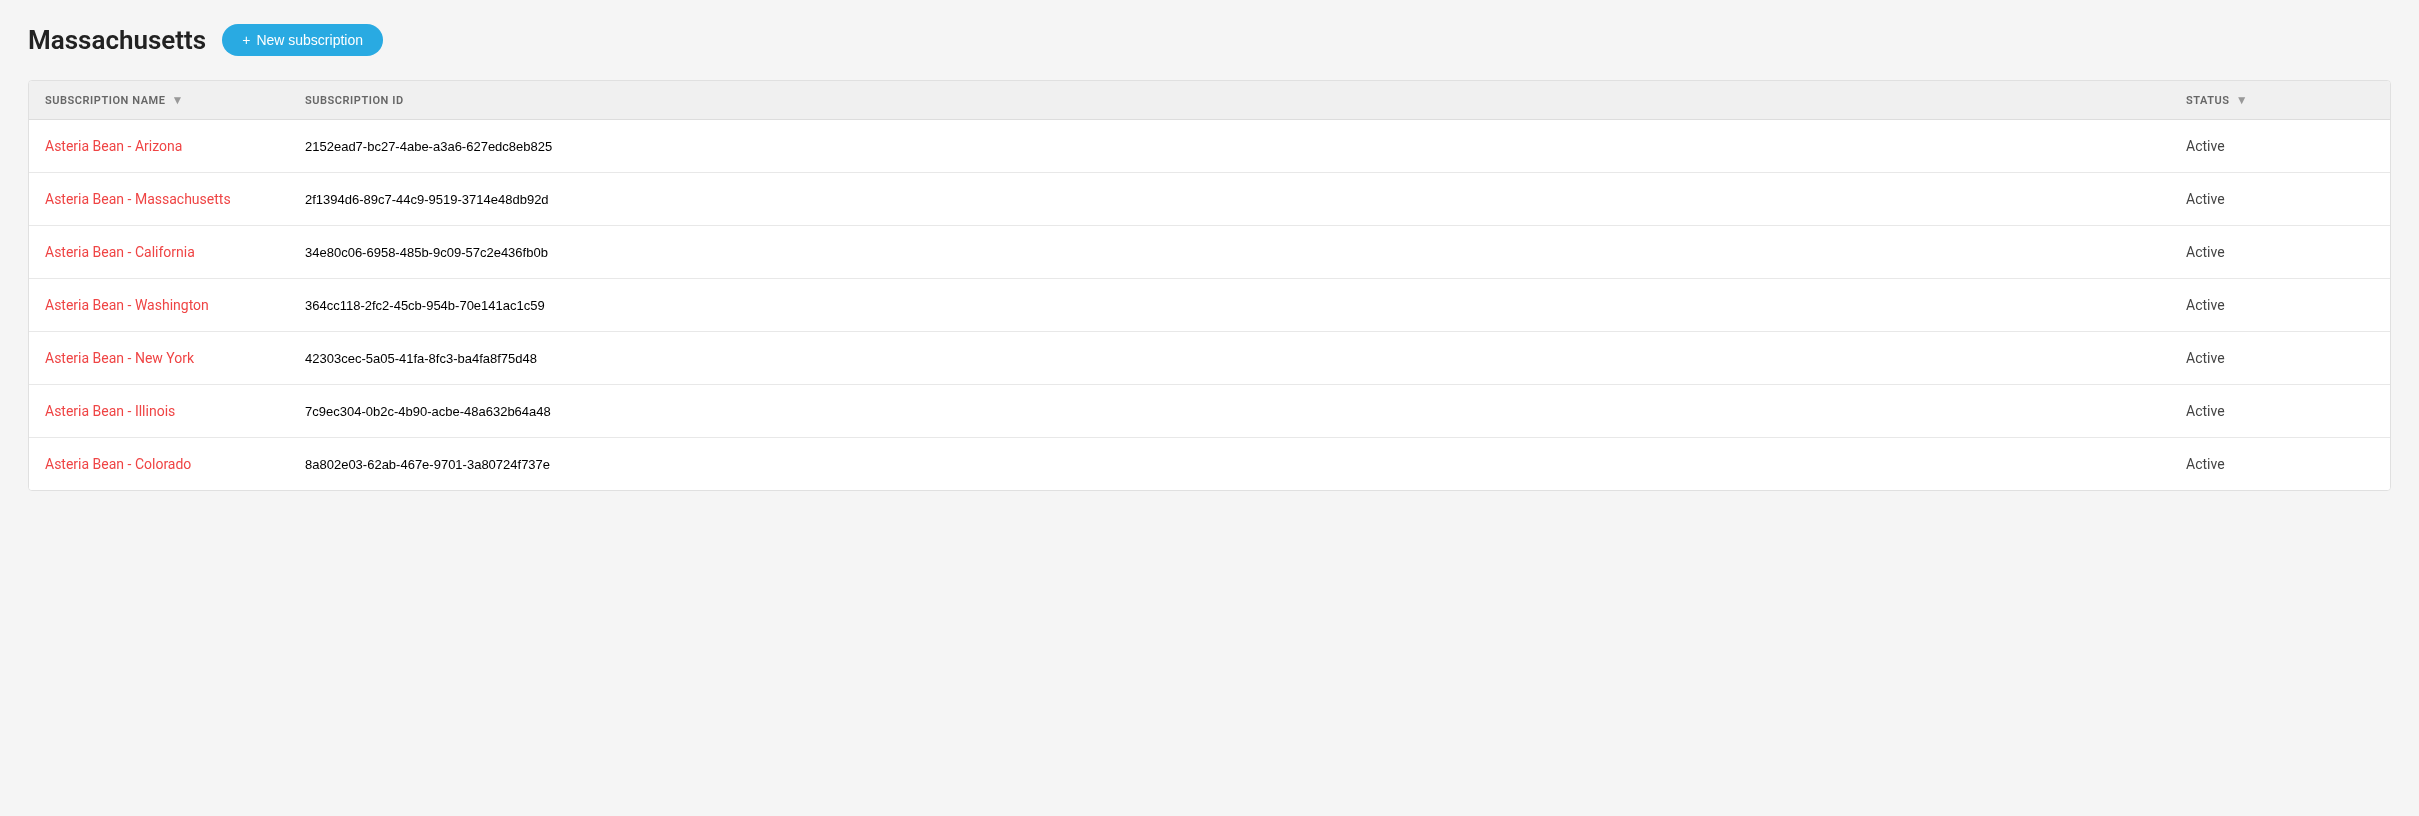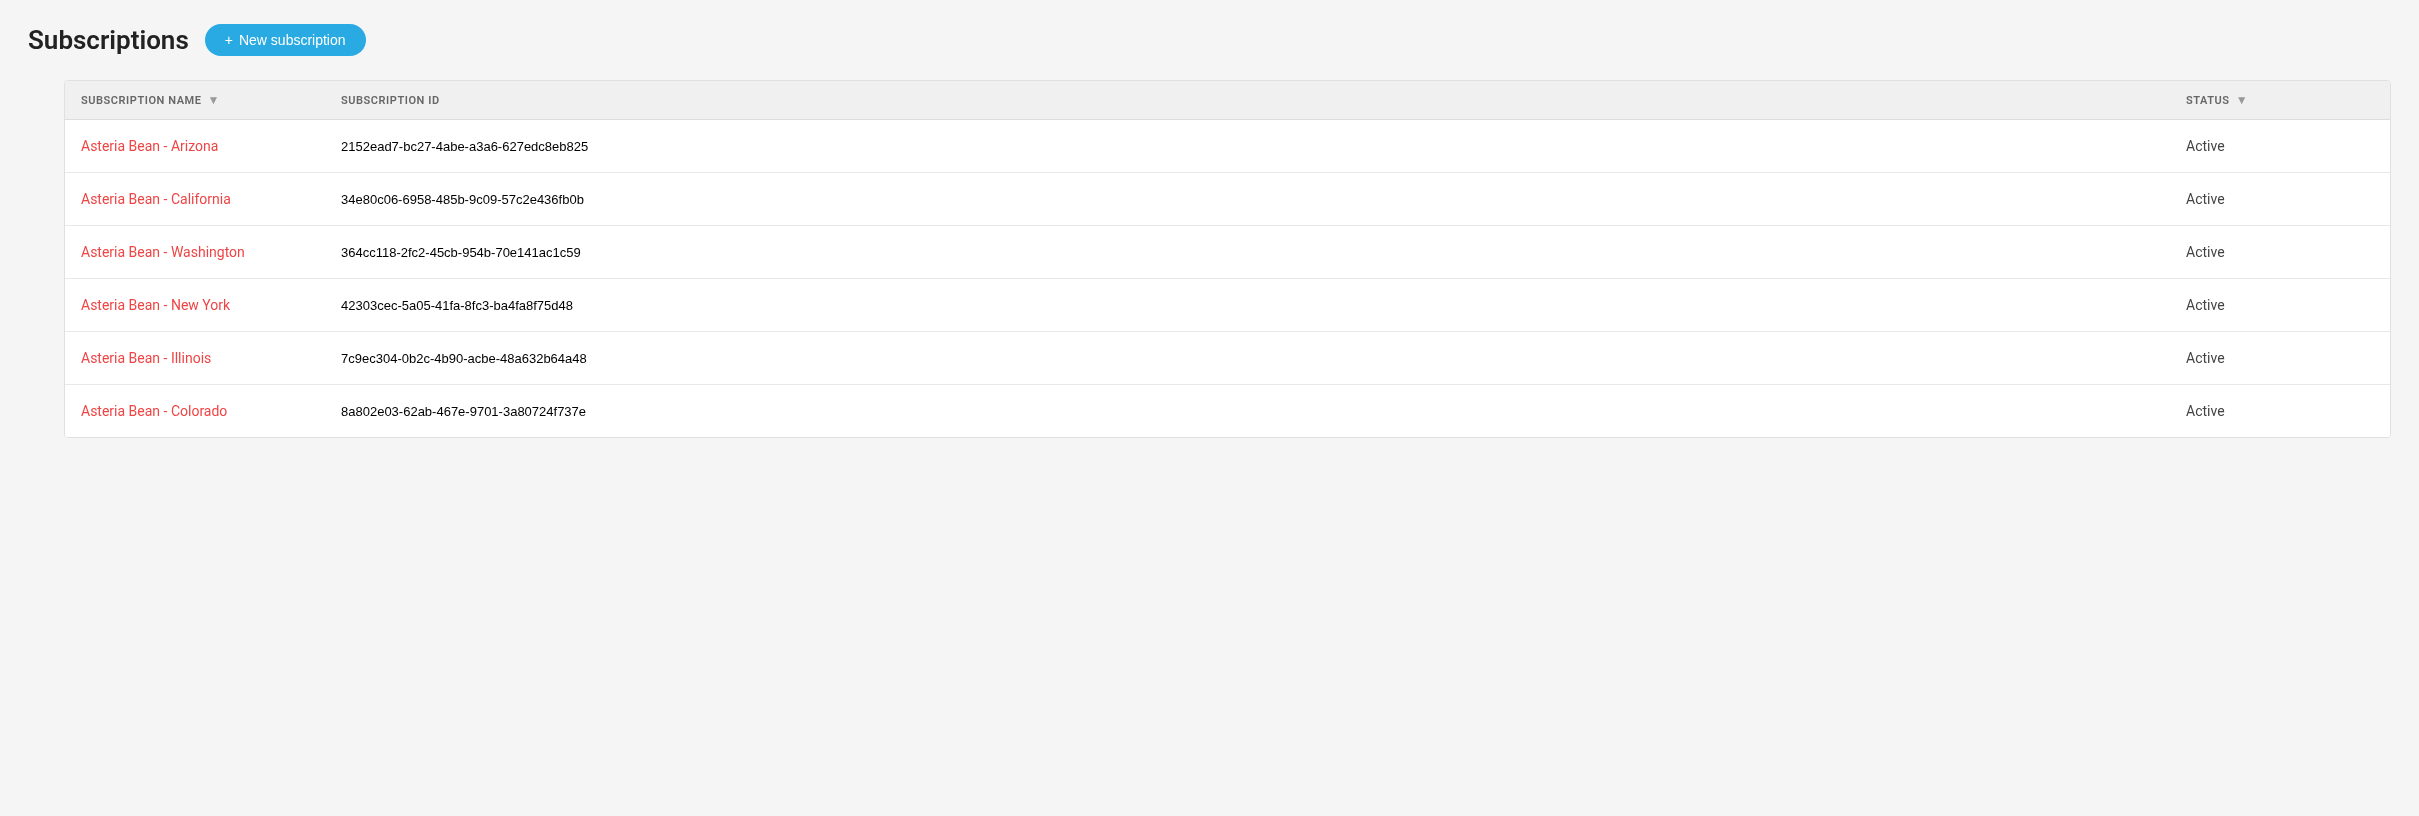--- a/index.html
+++ b/index.html
@@ -40,21 +40,20 @@
       font-size: 14px;
       font-weight: 500;
       cursor: pointer;
       white-space: nowrap;
     }
     .table-container {
       background: #fff;
       border: 1px solid #e0e0e0;
       border-radius: 4px;
       overflow: hidden;
-      margin-left: 36px;
     }
     table {
       width: 100%;
       border-collapse: collapse;
     }
     thead tr {
       background-color: #f0f0f0;
     }
     thead th {
       padding: 12px 16px;
@@ -109,21 +108,21 @@
     .status-text {
       color: #444;
       font-size: 14px;
     }
   </style>
 </head>
 <body>
 
 <div class="page-container">
   <div class="page-header">
-    <h1 class="page-title">Subscriptions</h1>
+    <h1 class="page-title">Massachusetts</h1>
     <button class="new-subscription-btn">
       <span>+</span>
       <span>New subscription</span>
     </button>
   </div>
 
   <div class="table-container">
     <table>
       <thead>
         <tr>
@@ -146,20 +145,25 @@
           </th>
         </tr>
       </thead>
       <tbody id="table-body">
       <tr>
             <td><a class="subscription-name-link" href="#">Asteria Bean - Arizona</a></td>
             <td><span class="subscription-id">2152ead7-bc27-4abe-a3a6-627edc8eb825</span></td>
             <td><span class="status-text">Active</span></td>
           </tr>
           <tr>
+            <td><a class="subscription-name-link" href="#">Asteria Bean - Massachusetts</a></td>
+            <td><span class="subscription-id">2f1394d6-89c7-44c9-9519-3714e48db92d</span></td>
+            <td><span class="status-text">Active</span></td>
+          </tr>
+          <tr>
             <td><a class="subscription-name-link" href="#">Asteria Bean - California</a></td>
             <td><span class="subscription-id">34e80c06-6958-485b-9c09-57c2e436fb0b</span></td>
             <td><span class="status-text">Active</span></td>
           </tr>
           <tr>
             <td><a class="subscription-name-link" href="#">Asteria Bean - Washington</a></td>
             <td><span class="subscription-id">364cc118-2fc2-45cb-954b-70e141ac1c59</span></td>
             <td><span class="status-text">Active</span></td>
           </tr>
           <tr>

